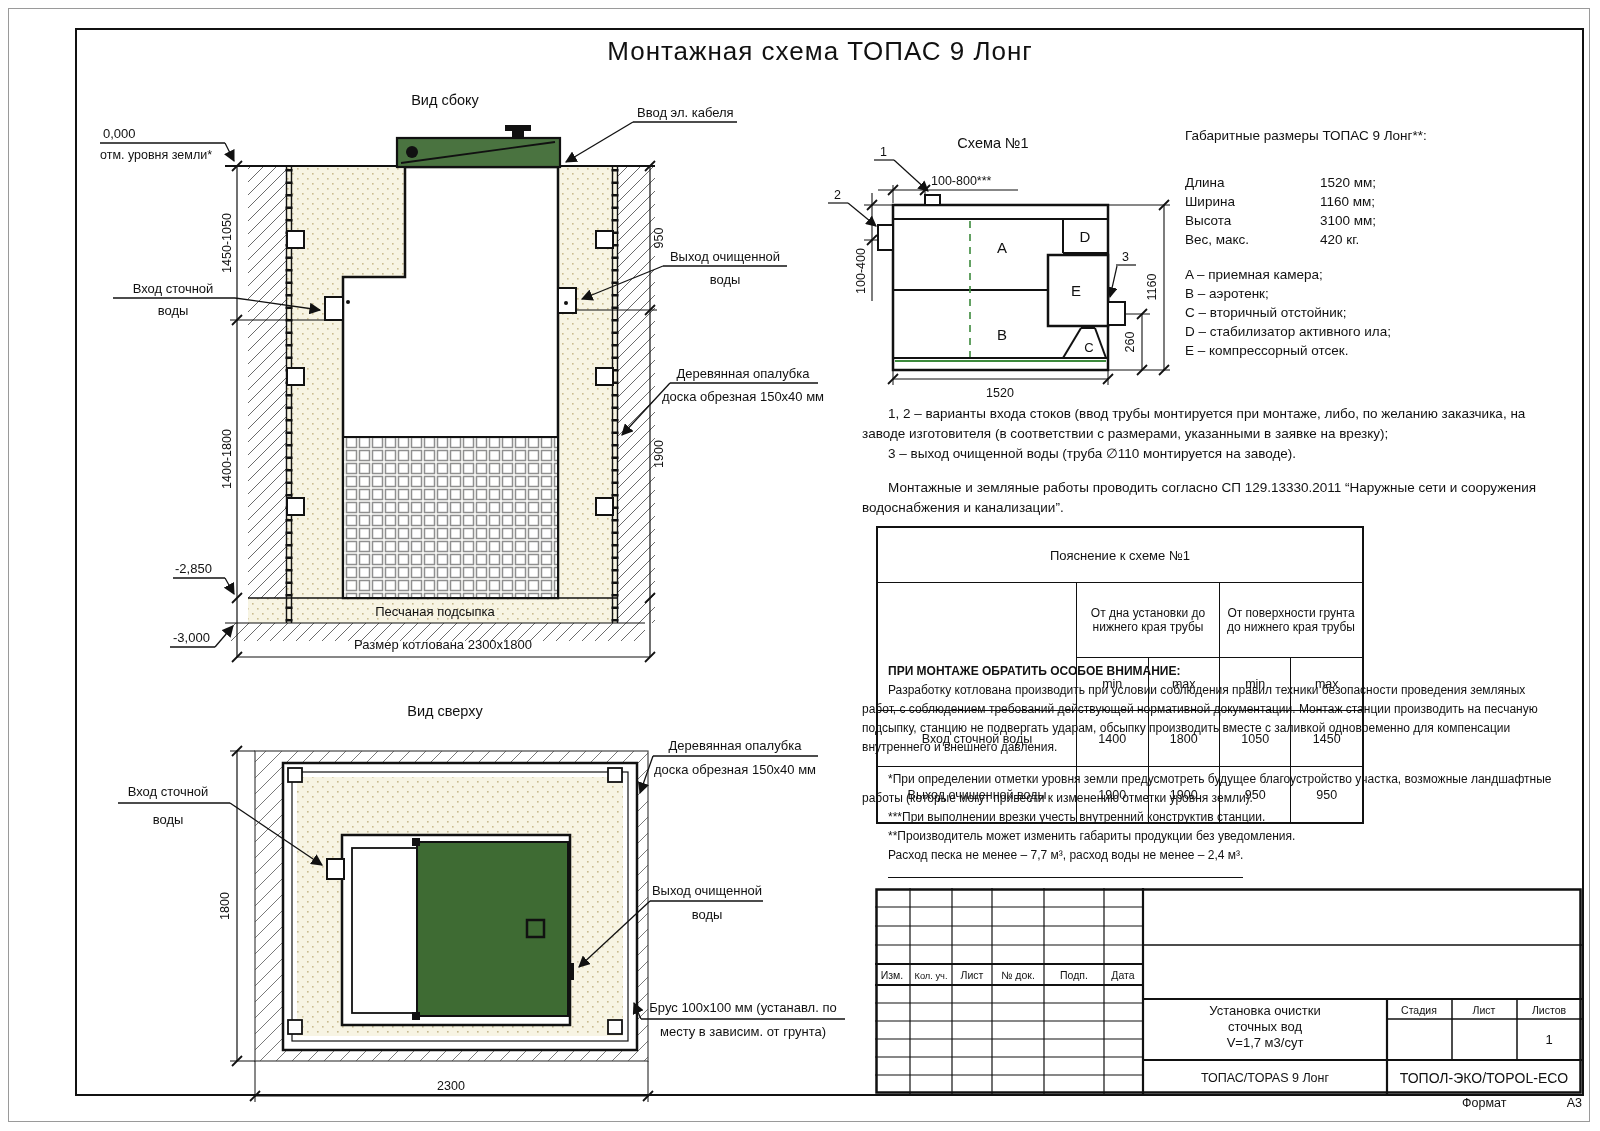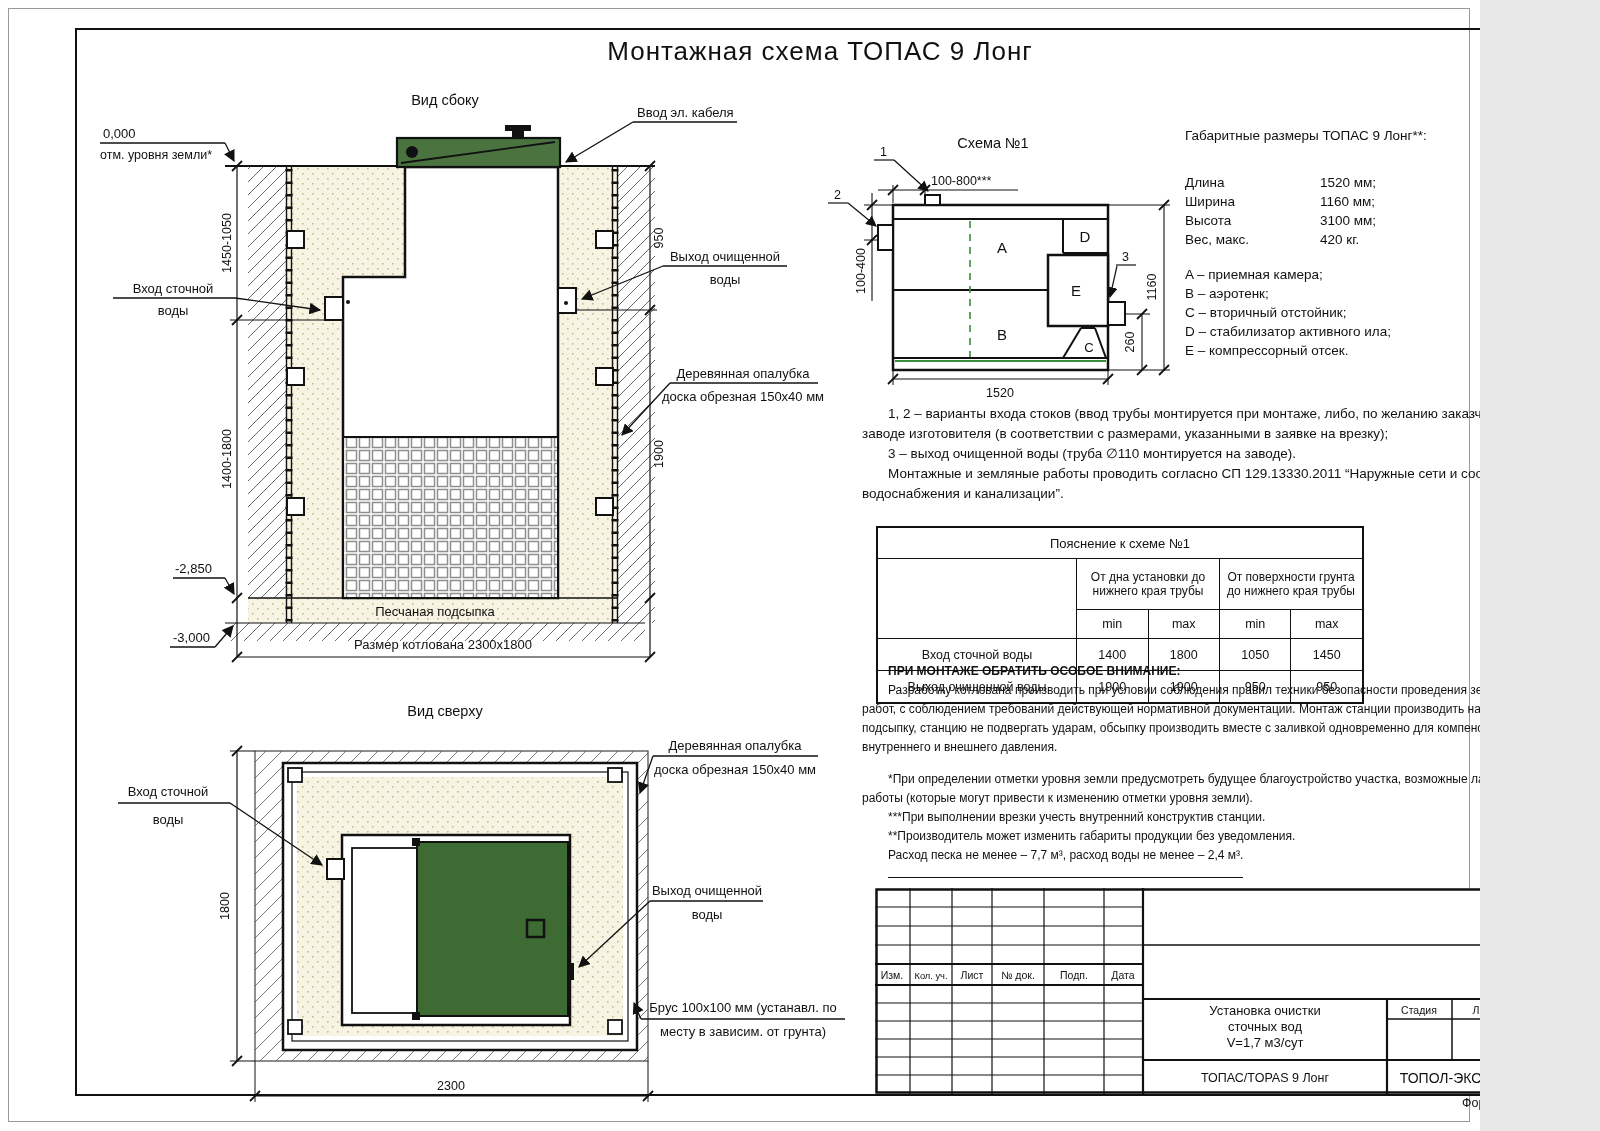--- a/index.html
+++ b/index.html
@@ -1,39 +1,39 @@
 <!DOCTYPE html>
 <html><head>
 <meta charset="utf-8">
 <style>
   html,body{margin:0;padding:0;background:#e8e8e8;}
-  #sheet{position:relative;width:1480px;height:1131px;background:#ffffff;overflow:hidden;
+  #sheet{position:relative;width:1600px;height:1131px;background:#ffffff;overflow:hidden;
          font-family:"Liberation Sans",sans-serif;color:#111;}
   #page-border{position:absolute;left:8px;top:8px;right:10px;bottom:9px;border:1px solid #9a9a9a;}
   #frame{position:absolute;left:75px;top:28px;width:1505px;height:1064px;border:2px solid #111;}
   .abs{position:absolute;}
   #main-title{left:540px;top:36px;width:560px;text-align:center;font-size:26px;letter-spacing:1px;}
   svg text{font-family:"Liberation Sans",sans-serif;fill:#111;}
   .lbl{font-size:13px;}
   .dim{font-size:12.5px;}
   .vt{font-size:14.5px;}
   .comp{font-size:15px;}
   
   #dims-panel{left:1185px;top:126px;width:375px;font-size:13.5px;line-height:19px;}
   #dims-panel .hd{margin-bottom:28px;}
   .dim-row{display:flex;}
   .dim-row .dl{width:135px;}
   #legend{margin-top:16px;}
   
   #notes{left:862px;top:404px;width:695px;font-size:13.5px;line-height:20px;}
   #notes p{margin:0;text-indent:26px;}
-  #notes p.gap{margin-top:0;}
+  #notes p.gap{margin-top:14px;}
   
   #exp-table{left:876px;top:526px;border-collapse:collapse;}
-  #exp-table td{border:1.5px solid #111;text-align:center;font-size:12.5px;padding:4px 3px;}
+  #exp-table td{border:1.5px solid #111;text-align:center;font-size:12.5px;padding:16px 3px;}
   #exp-table{border:2.5px solid #111;}
   #exp-table .tt{height:22px;font-size:13px;}
   #exp-table .grp{height:42px;font-size:12px;line-height:14px;width:136px;margin-left:45px;}
   #exp-table .c0{width:192px;}
   #exp-table .cv{width:64px;}
   #exp-table .mm{height:20px;}
   #exp-table .dr td{height:23px;}
   
   #attention{left:862px;top:662px;width:695px;font-size:12px;line-height:19px;}
   #attention p{margin:0;text-indent:26px;}

